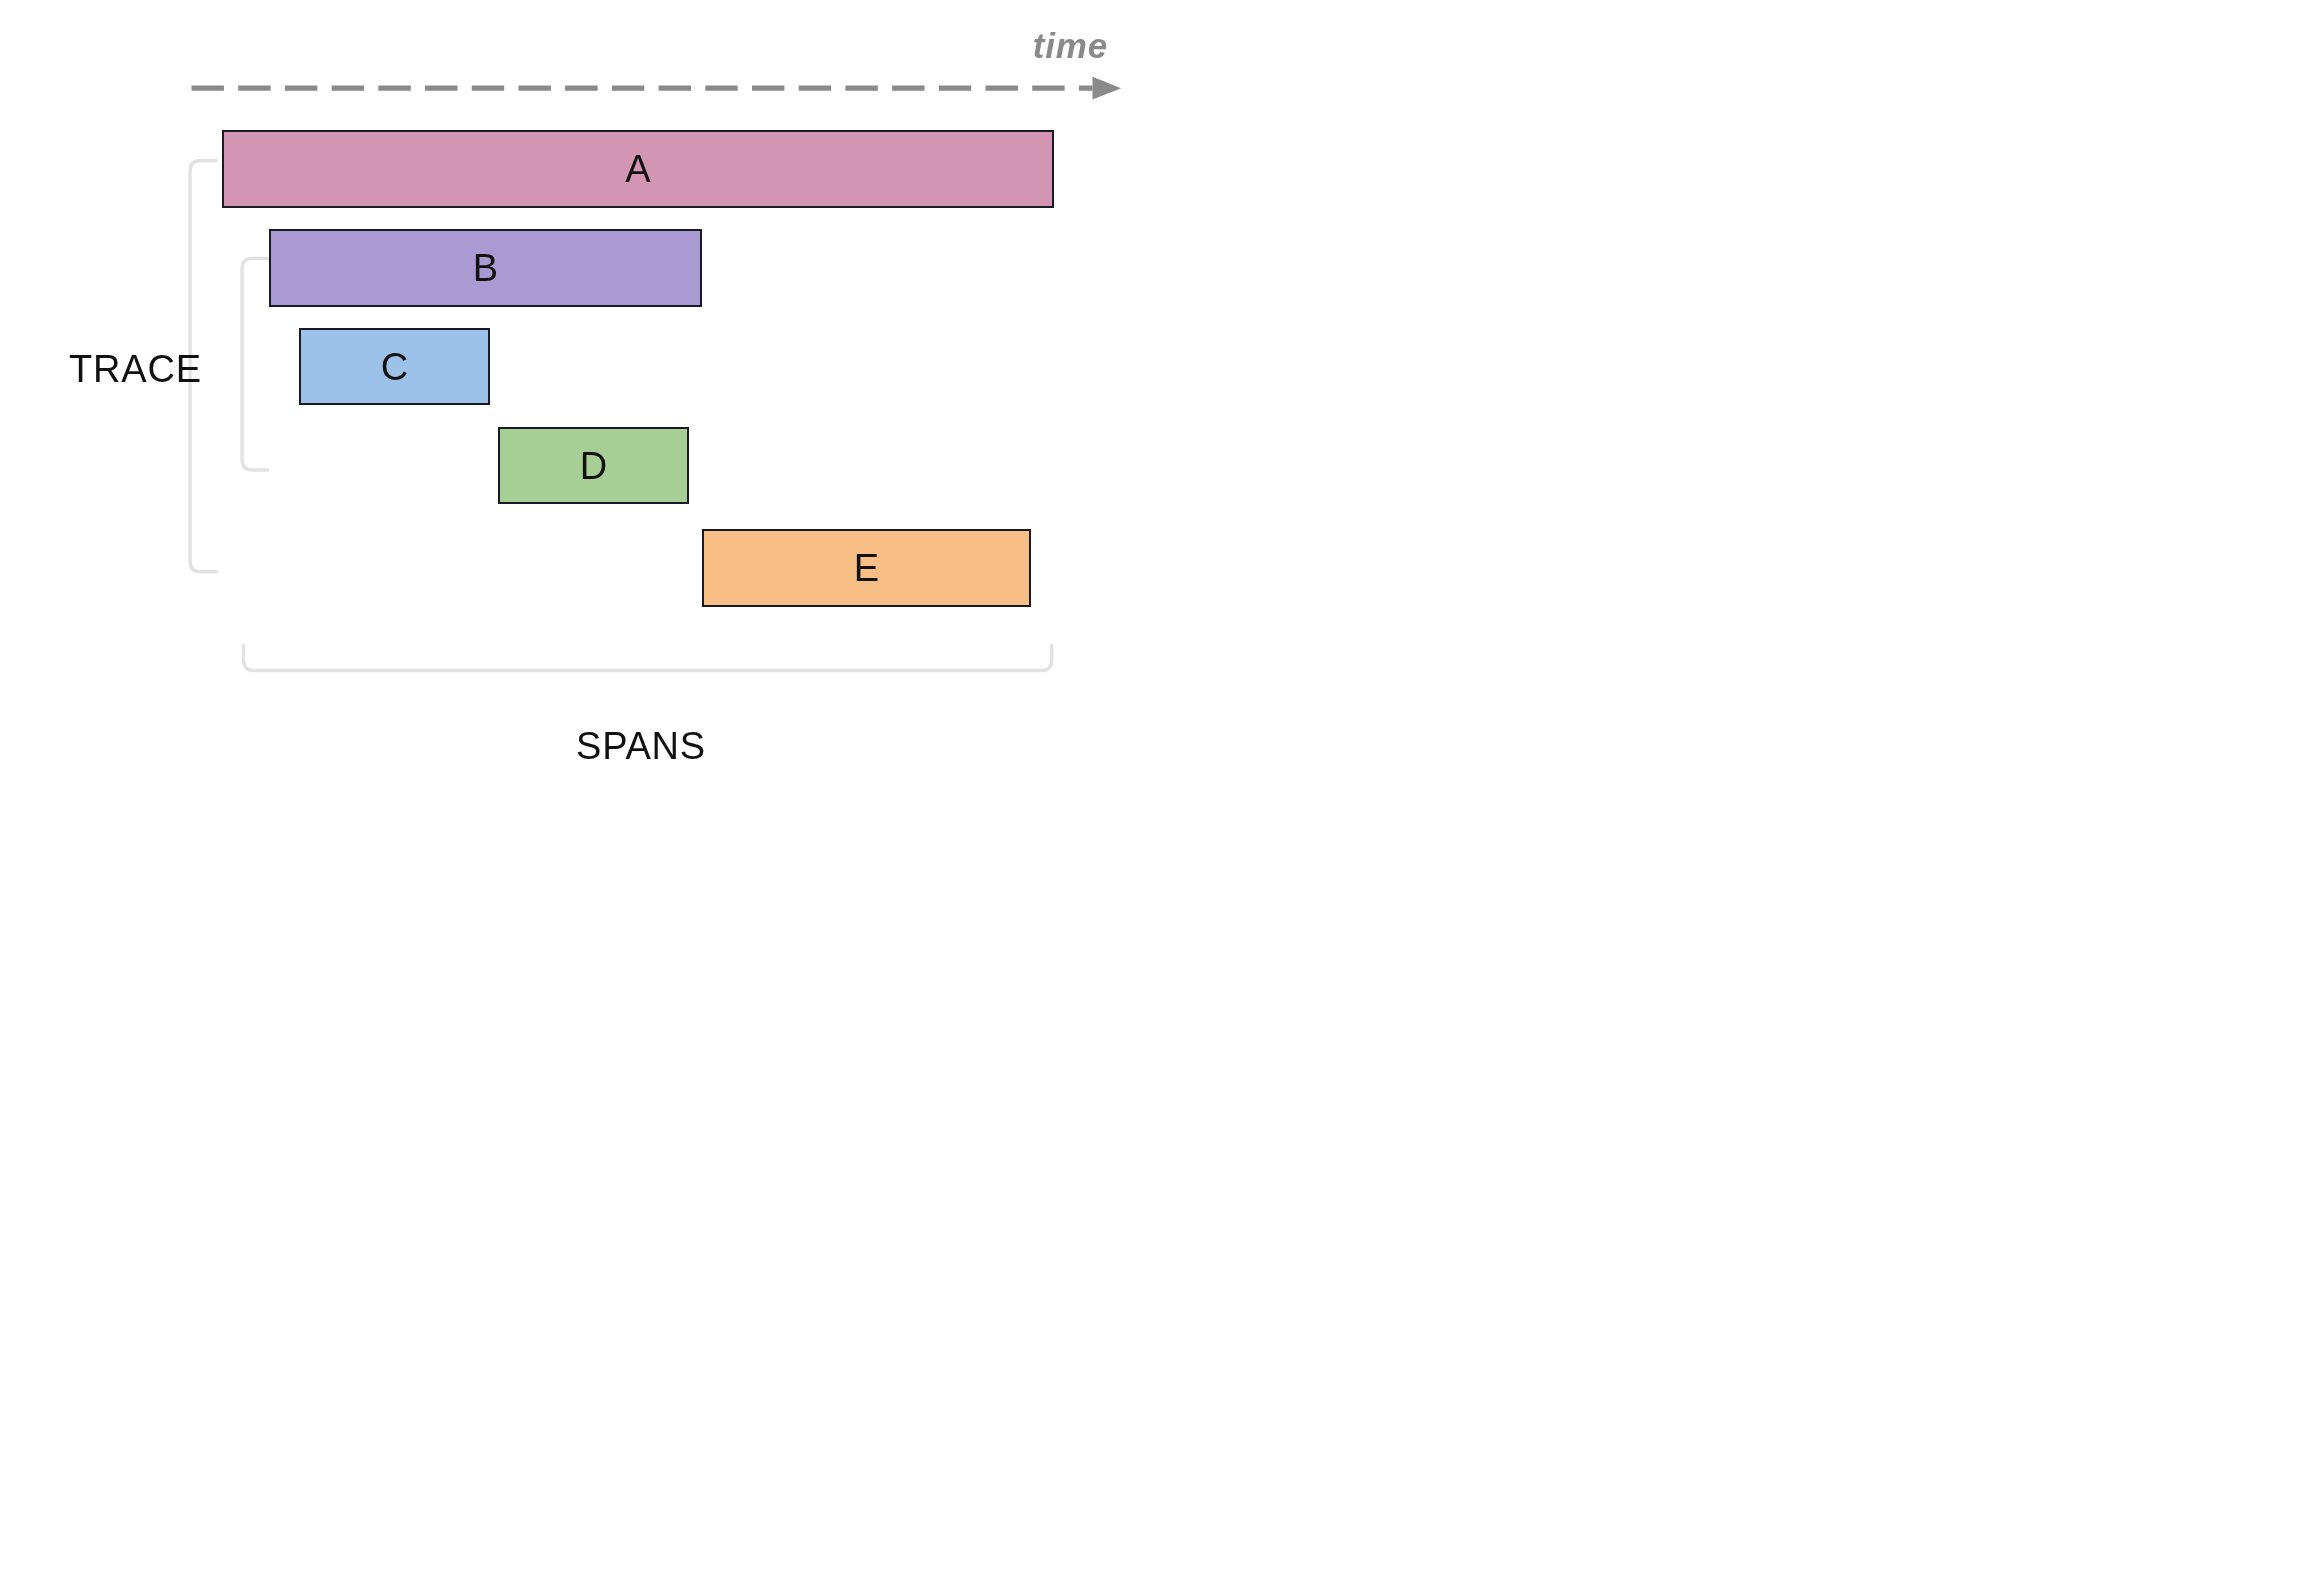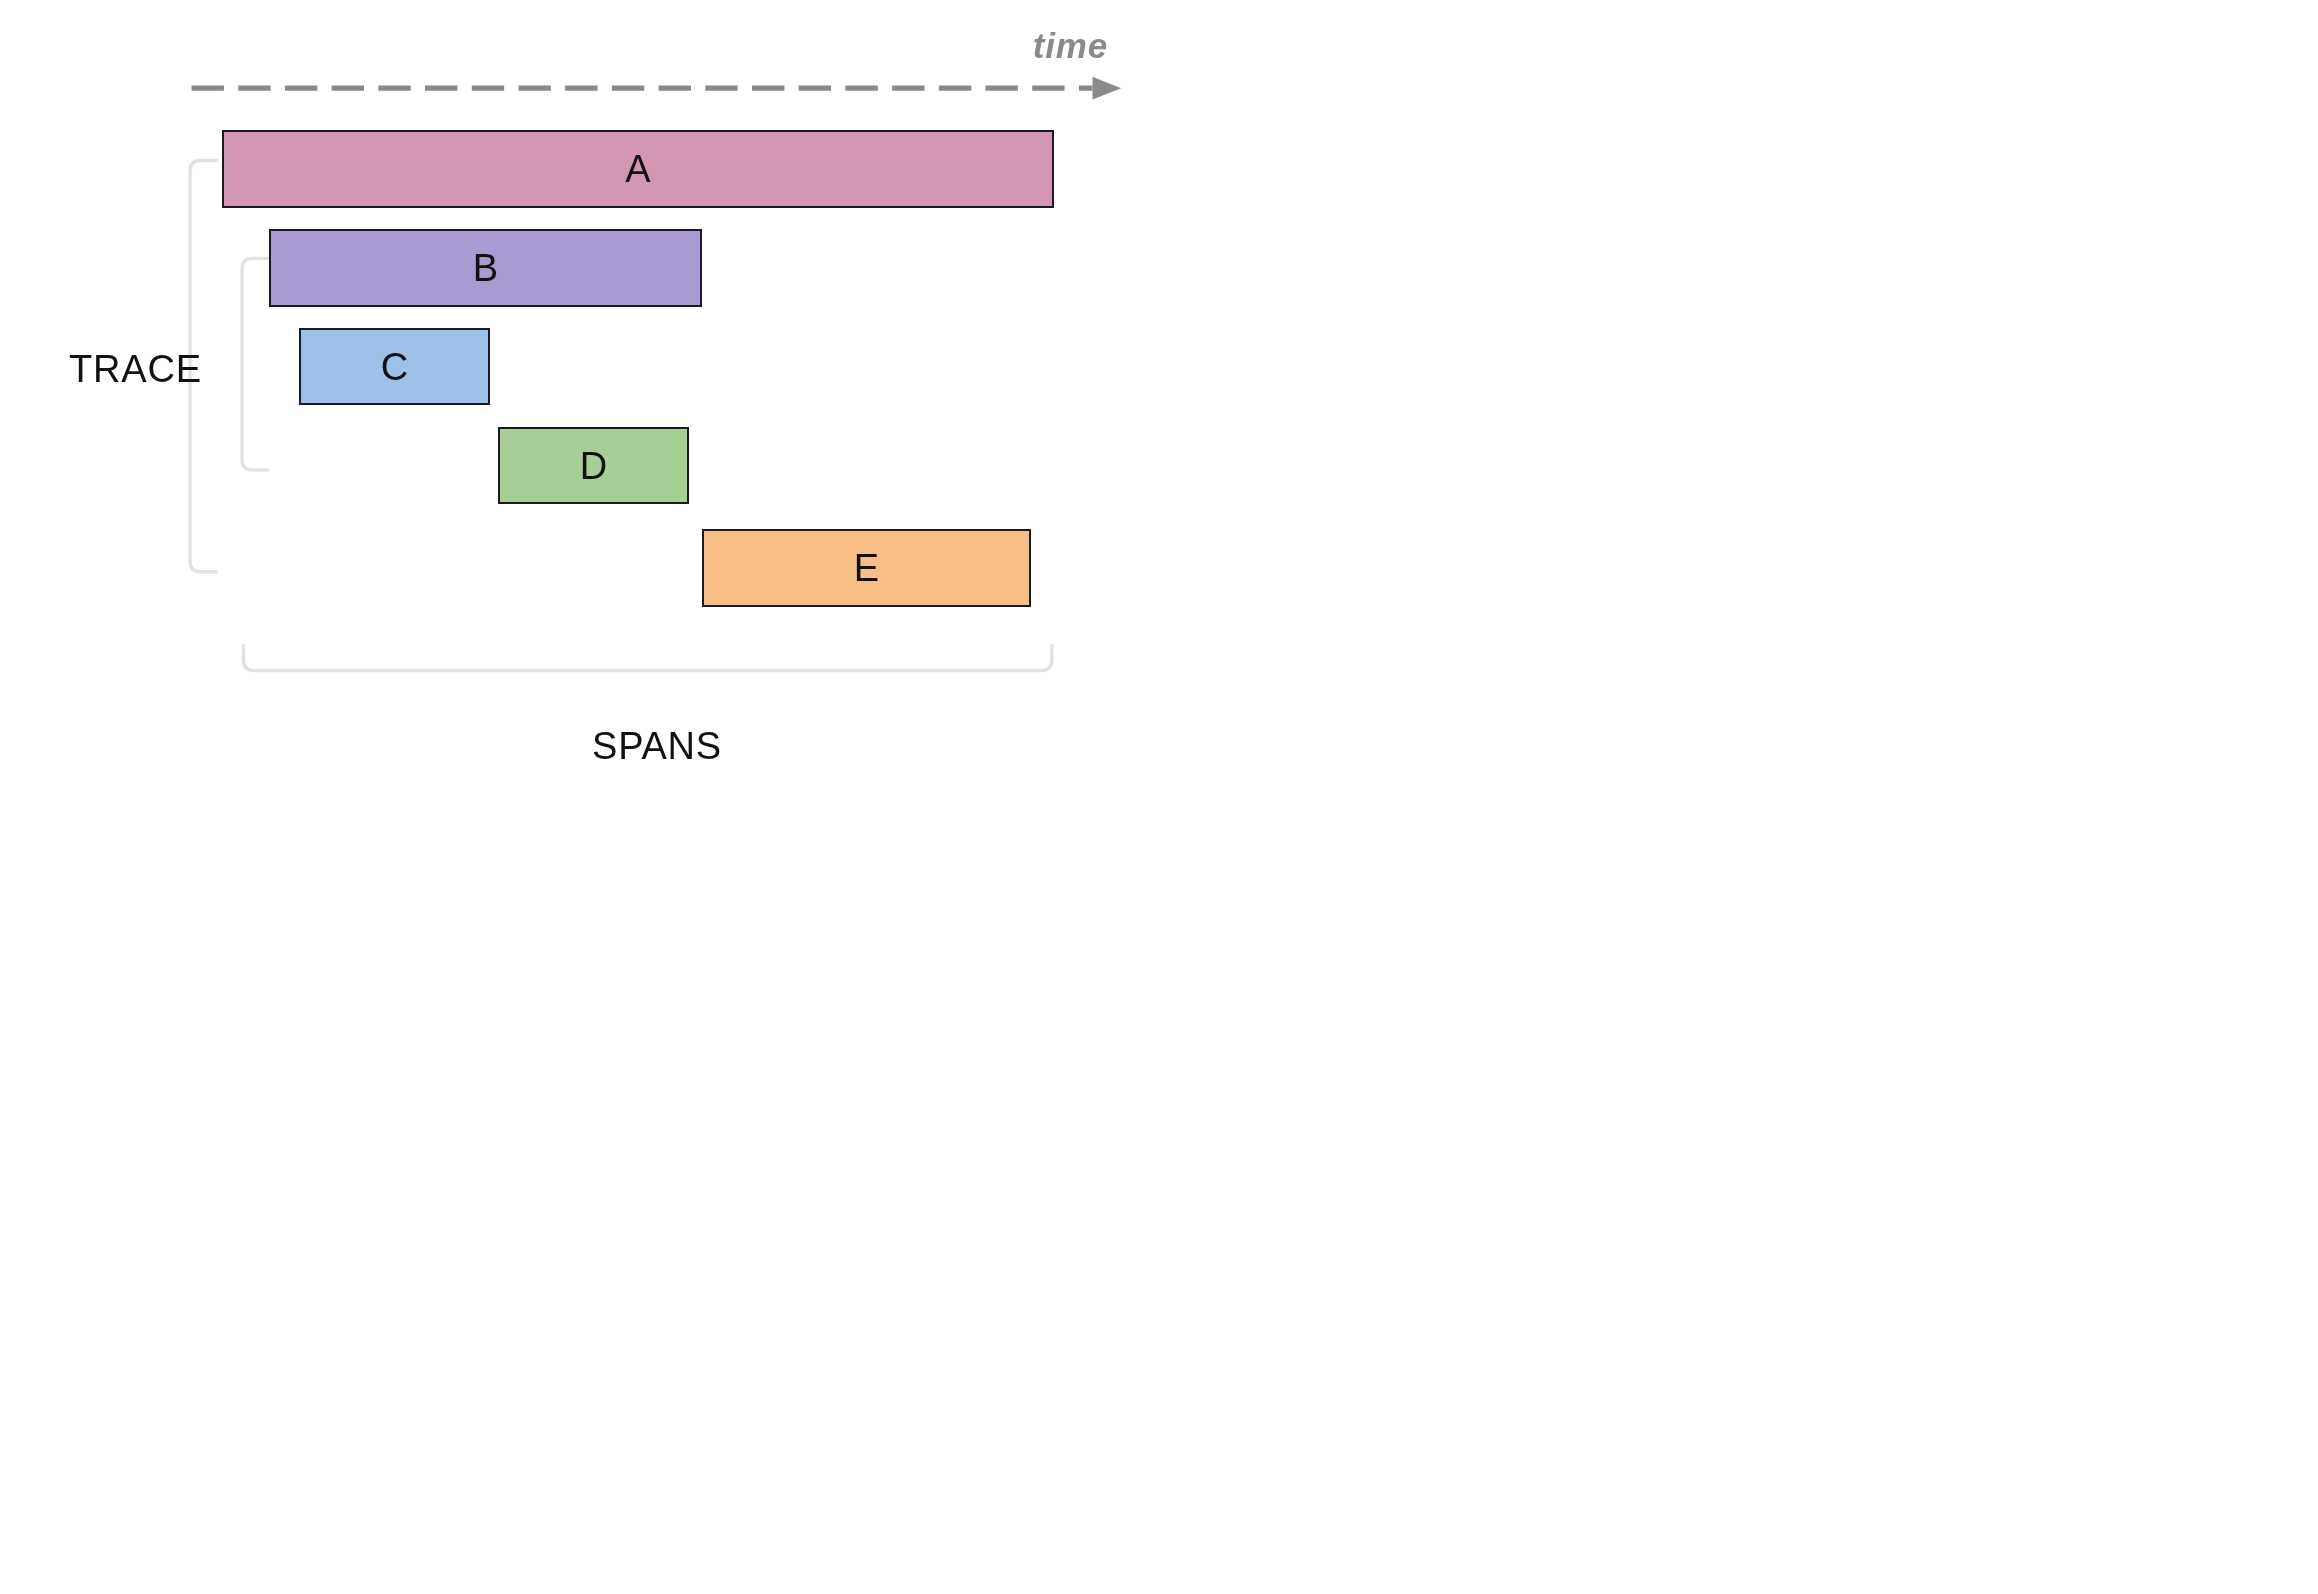--- a/index.html
+++ b/index.html
@@ -57,21 +57,21 @@
     letter-spacing: 0.8px;
   }
   .trace-label {
     left: 33px;
     top: 348px;
     width: 128px;
     text-align: left;
     margin-left: 36px;
   }
   .spans-label {
-    left: 544px;
+    left: 528px;
     top: 725px;
     width: 226px;
     text-align: center;
   }
   .bar {
     position: absolute;
     box-sizing: border-box;
     border: 2.3px solid var(--span-border-color, #1a1a24);
     display: flex;
     align-items: center;

